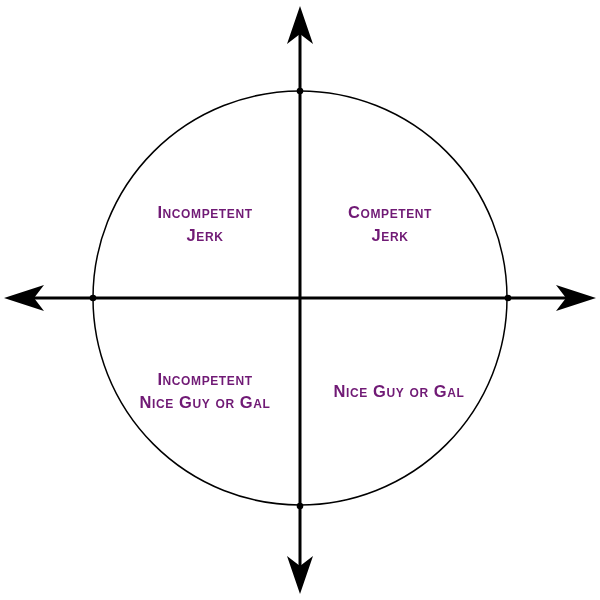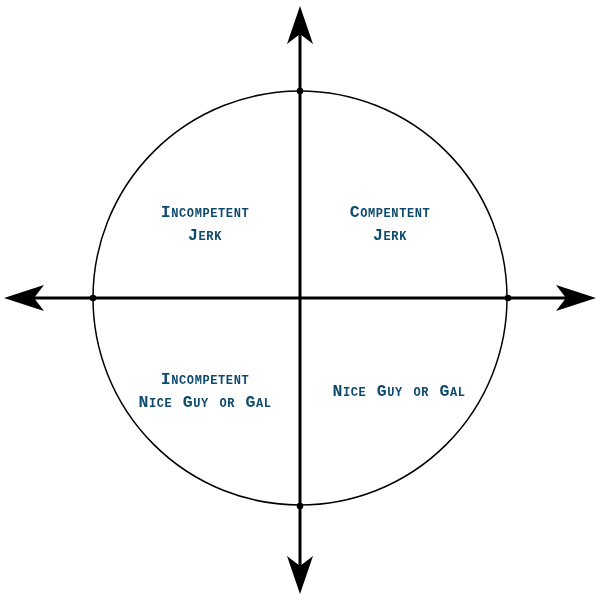--- a/index.html
+++ b/index.html
@@ -22,22 +22,22 @@
     position: absolute;
     left: 0;
     top: 0;
     width: 600px;
     height: 600px;
     display: block;
   }
   .quadrant-label {
     position: absolute;
     text-align: center;
-    color: #0c4a6e;
-    font-family: Liberation Mono, monospace;
+    color: #701a75;
+    font-family: Liberation Sans, sans-serif;
     font-weight: bold;
     font-variant: small-caps;
     font-size: 16.5px;
     line-height: 23px;
     letter-spacing: 0.6px;
     white-space: nowrap;
     transform: translate(-50%, -50%);
     -webkit-font-smoothing: antialiased;
   }
   .quadrant-label .label-line {
@@ -74,21 +74,21 @@
     <circle cx="300" cy="506" r="3.3" fill="#000000"></circle>
     <circle cx="93" cy="298" r="3.3" fill="#000000"></circle>
   </svg>
 
   <div class="quadrant-label" id="label-incompetent-jerk">
     <span class="label-line">Incompetent</span>
     <span class="label-line">Jerk</span>
   </div>
 
   <div class="quadrant-label" id="label-competent-jerk">
-    <span class="label-line">Compentent</span>
+    <span class="label-line">Competent</span>
     <span class="label-line">Jerk</span>
   </div>
 
   <div class="quadrant-label" id="label-incompetent-nice">
     <span class="label-line">Incompetent</span>
     <span class="label-line">Nice Guy or Gal</span>
   </div>
 
   <div class="quadrant-label" id="label-compentent-nice">
     <span class="label-line">Nice Guy or Gal</span>

